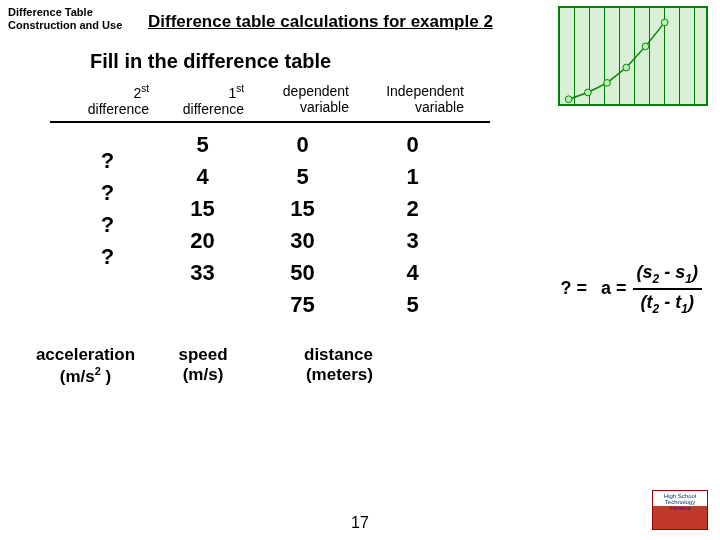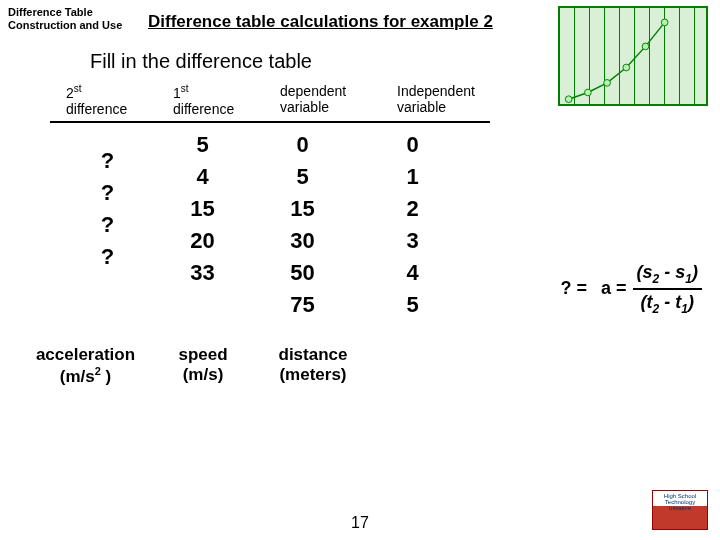--- a/index.html
+++ b/index.html
@@ -35,30 +35,29 @@
     right: 12px;
     top: 6px;
     width: 150px;
     height: 100px;
     border: 2px solid #008000;
     background: repeating-linear-gradient(to right, #d9f0d6 0, #d9f0d6 14px, #008000 14px, #008000 15px),
                 repeating-linear-gradient(to bottom, transparent 0, transparent 15px, #008000 15px, #008000 16px);
   }
   .chart-box svg { width: 100%; height: 100%; }
   .subtitle {
-    font-weight: normal;
+    font-weight: bold;
     font-size: 20px;
     margin: 18px 0 10px 90px;
   }
   .headers {
     display: flex;
     font-size: 14px;
-    text-align: left;
+    text-align: right;
     margin-left: 60px;
-    gap: 12px;
   }
   .headers > div { padding: 0 6px; }
   .hcol1 { width: 95px; }
   .hcol2 { width: 95px; }
   .hcol3 { width: 105px; }
   .hcol4 { width: 115px; }
   .sup { font-size: 10px; vertical-align: super; }
   .hr {
     height: 2px;
     background: #000;
@@ -97,21 +96,21 @@
   .sub { font-size: 12px; vertical-align: sub; }
   .unitrow {
     display: flex;
     font-weight: bold;
     font-size: 17px;
     margin: 24px 0 0 18px;
     text-align: center;
   }
   .u1 { width: 135px; }
   .u2 { width: 100px; }
-  .u3 { width: 120px; }
+  .u3 { width: 120px; text-align: right; }
   .u4 { width: 120px; }
   .sup2 { font-size: 11px; vertical-align: super; }
   .pagenum {
     position: absolute;
     bottom: 8px;
     left: 50%;
     transform: translateX(-50%);
     font-size: 16px;
   }
   .logo {

